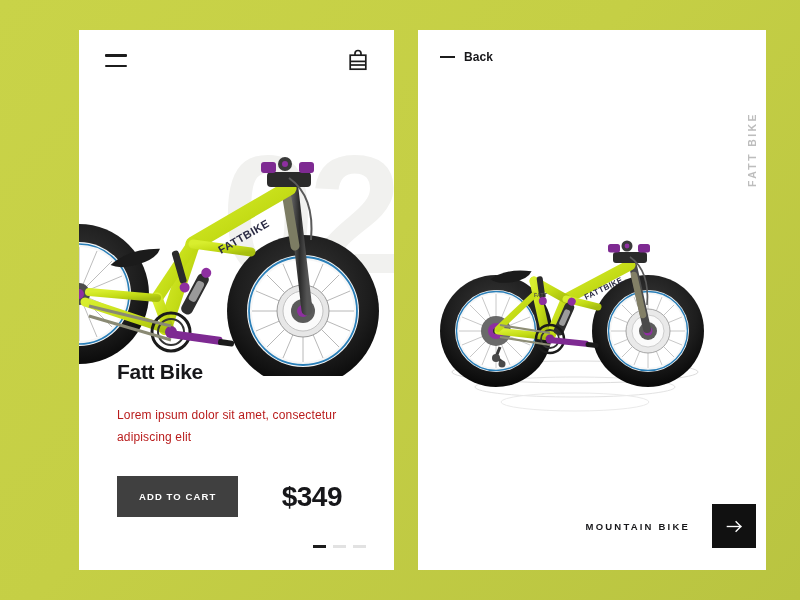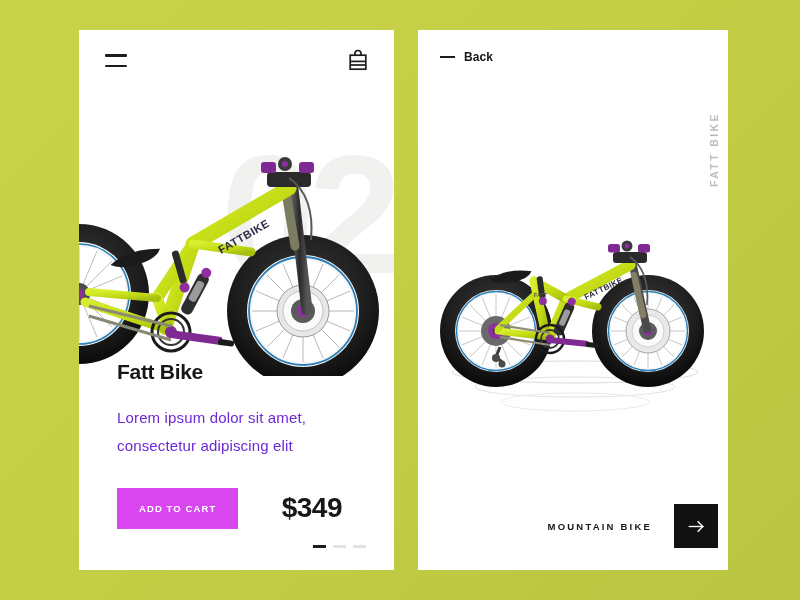--- a/index.html
+++ b/index.html
@@ -13,21 +13,21 @@
     position: relative;
   }
 
   
   .card {
     position: absolute;
     background: #ffffff;
     overflow: hidden;
   }
   .card-left  { left: 79px; top: 30px; width: 315px; height: 540px; }
-  .card-right { left: 418px; top: 30px; width: 310px; height: 540px; }
+  .card-right { left: 418px; top: 30px; width: 348px; height: 540px; }
 
   
   .l-header {
     position: absolute; top: 0; left: 0; width: 100%; height: 62px;
     z-index: 6;
   }
   .hamburger {
     position: absolute; left: 26px; top: 24px;
     width: 22px; height: 13px;
     display: flex; flex-direction: column; justify-content: space-between;
@@ -62,29 +62,29 @@
   .l-content {
     position: absolute;
     left: 38px; top: 330px; right: 28px;
     z-index: 4;
   }
   .title {
     font-size: 21px; font-weight: 700; color: #17171a;
     letter-spacing: -0.3px; margin-bottom: 20px;
   }
   .desc {
-    font-size: 15px; color: #6d28d9; line-height: 1.85;
+    font-size: 12px; color: #b91c1c; line-height: 1.85;
     letter-spacing: 0.15px; max-width: 245px;
   }
   .cta-row {
     margin-top: 28px;
     display: flex; align-items: center; justify-content: space-between;
   }
   .add-to-cart {
-    background: #d946ef; color: #ffffff;
+    background: #404040; color: #ffffff;
     border: none;
     font-family: "Liberation Sans", sans-serif;
     font-size: 9.5px; font-weight: 700;
     letter-spacing: 1.1px;
     padding: 15px 22px;
     cursor: pointer;
   }
   .price {
     font-size: 28px; font-weight: 700; color: #17171a;
     letter-spacing: -0.5px; padding-right: 24px;

